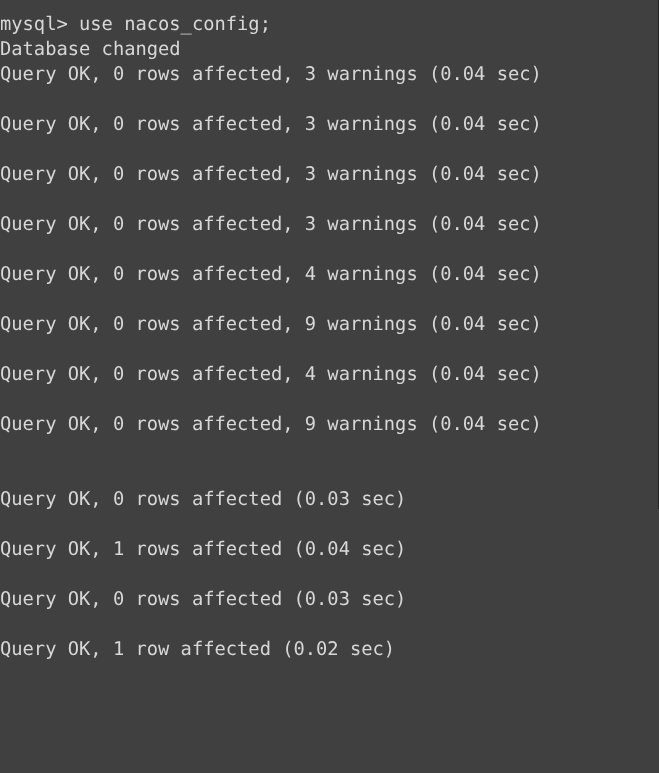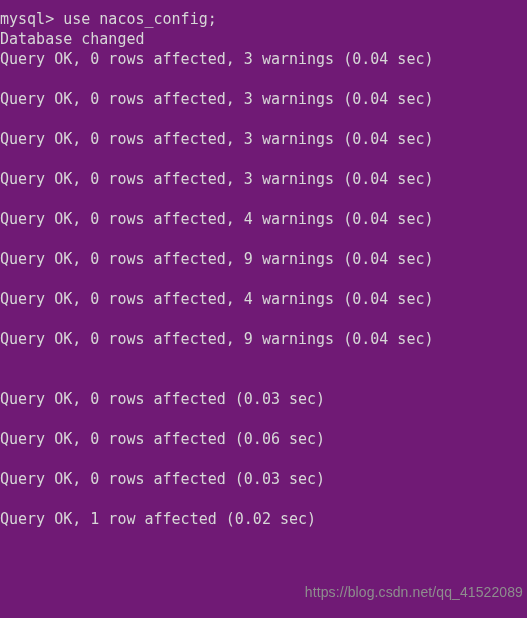--- a/index.html
+++ b/index.html
@@ -14,21 +14,21 @@
     position: relative;
     font-family: "DejaVu Sans Mono", "Liberation Mono", monospace;
   }
 
   #terminal {
     position: absolute;
     left: 0;
     top: 0;
     width: 527px;
     height: 618px;
-    background: #701a75;
+    background: #404040;
     padding: 0;
     box-sizing: border-box;
   }
 
   .screen {
     position: absolute;
     left: 0px;
     top: 9px;
     width: 527px;
   }
@@ -82,26 +82,25 @@
         <div class="line blank"> </div>
         <div class="line">Query OK, 0 rows affected, 9 warnings (0.04 sec)</div>
         <div class="line blank"> </div>
         <div class="line">Query OK, 0 rows affected, 4 warnings (0.04 sec)</div>
         <div class="line blank"> </div>
         <div class="line">Query OK, 0 rows affected, 9 warnings (0.04 sec)</div>
         <div class="line blank"> </div>
         <div class="line blank"> </div>
         <div class="line">Query OK, 0 rows affected (0.03 sec)</div>
         <div class="line blank"> </div>
-        <div class="line">Query OK, 0 rows affected (0.06 sec)</div>
+        <div class="line">Query OK, 1 rows affected (0.04 sec)</div>
         <div class="line blank"> </div>
         <div class="line">Query OK, 0 rows affected (0.03 sec)</div>
         <div class="line blank"> </div>
         <div class="line">Query OK, 1 row affected (0.02 sec)</div>
         <div class="line blank"> </div>
         <div class="line blank"> </div>
       </div>
 
   </div>
 
-  <div class="watermark">https://blog.csdn.net/qq_41522089</div>
 
 </div>
 
 </body></html>

